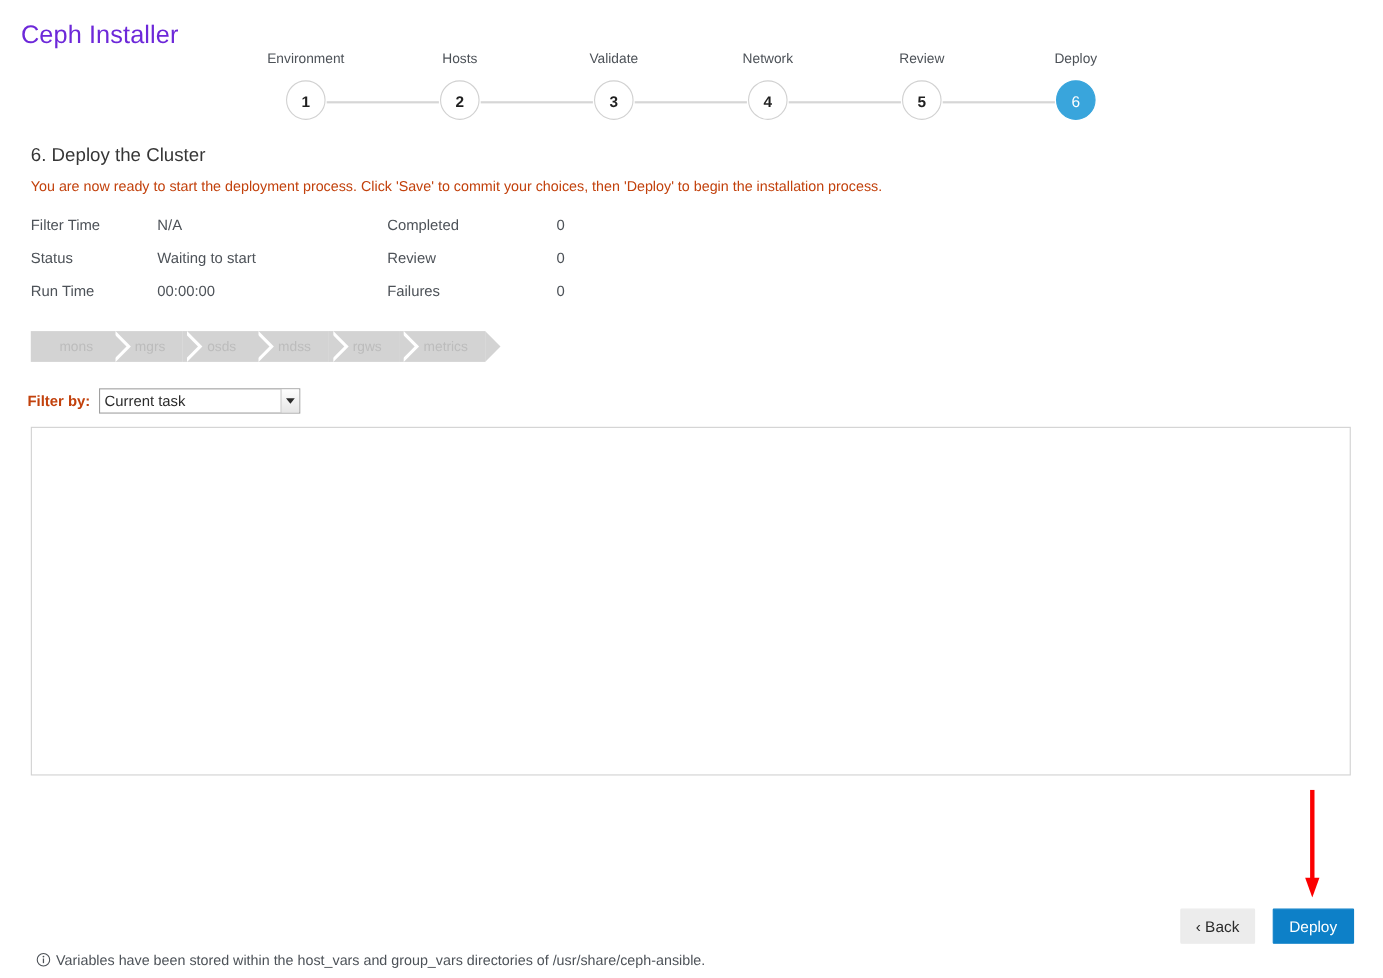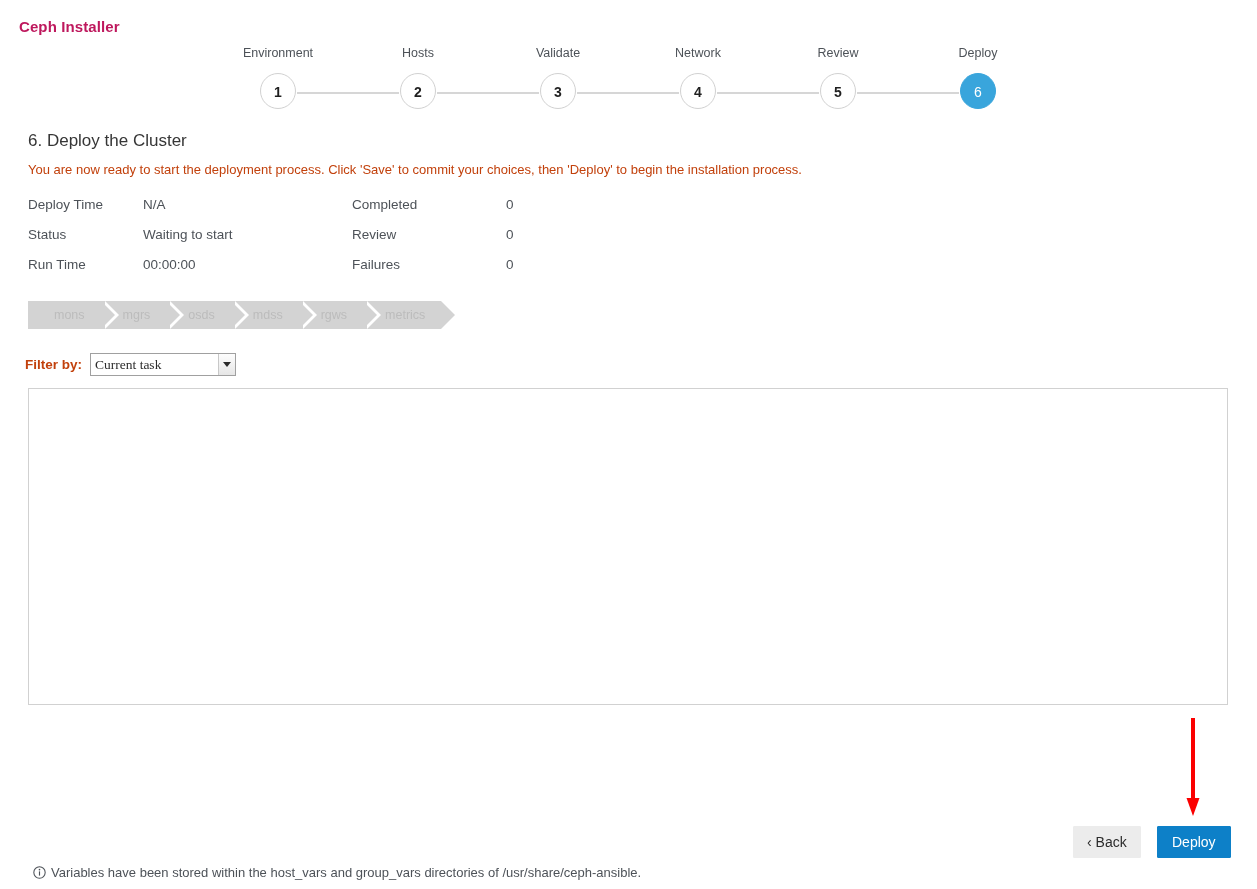--- a/index.html
+++ b/index.html
@@ -14,23 +14,23 @@
     font-family: "Liberation Sans", sans-serif;
     color: #4d5258;
     overflow: hidden;
   }
 
   
   #app-title {
     position: absolute;
     left: 19px;
     top: 18px;
-    font-size: 15px;
-    font-weight: bold;
-    color: #be185d;
+    font-size: 23px;
+    font-weight: normal;
+    color: #6d28d9;
     letter-spacing: .1px;
   }
 
   
   #wizard {
     position: absolute;
     left: 0;
     top: 46px;
     width: 1135px;
     height: 72px;
@@ -168,26 +168,26 @@
     display: flex;
     align-items: center;
   }
   #filter-label {
     font-size: 13.5px;
     font-weight: bold;
     color: #c2410c;
     margin-right: 8px;
   }
   #filter-select {
-    width: 146px;
+    width: 183px;
     height: 23px;
     box-sizing: border-box;
     border: 1px solid #a0a0a0;
     background: #ffffff;
-    font-family: Liberation Serif, serif;
+    font-family: Liberation Sans, sans-serif;
     font-size: 13.5px;
     color: #2b2b2b;
     padding: 0 20px 0 4px;
     line-height: 21px;
     position: relative;
     appearance: none;
     -webkit-appearance: none;
     border-radius: 0;
   }
   #select-wrap { position: relative; display: inline-block; }
@@ -316,21 +316,21 @@
       <div class="wz-label">Deploy</div>
       <div class="wz-circle">6</div>
     </div>
   </div>
 
 <div id="section-title">6. Deploy the Cluster</div>
 <div id="section-desc">You are now ready to start the deployment process. Click 'Save' to commit your choices, then 'Deploy' to begin the installation process.</div>
 
 <div id="stats">
     <div class="stat-row">
-      <span class="st-label">Deploy Time</span>
+      <span class="st-label">Filter Time</span>
       <span class="st-value">N/A</span>
       <span class="st-label2">Completed</span>
       <span class="st-value2">0</span>
     </div>
     <div class="stat-row">
       <span class="st-label">Status</span>
       <span class="st-value">Waiting to start</span>
       <span class="st-label2">Review</span>
       <span class="st-value2">0</span>
     </div>

